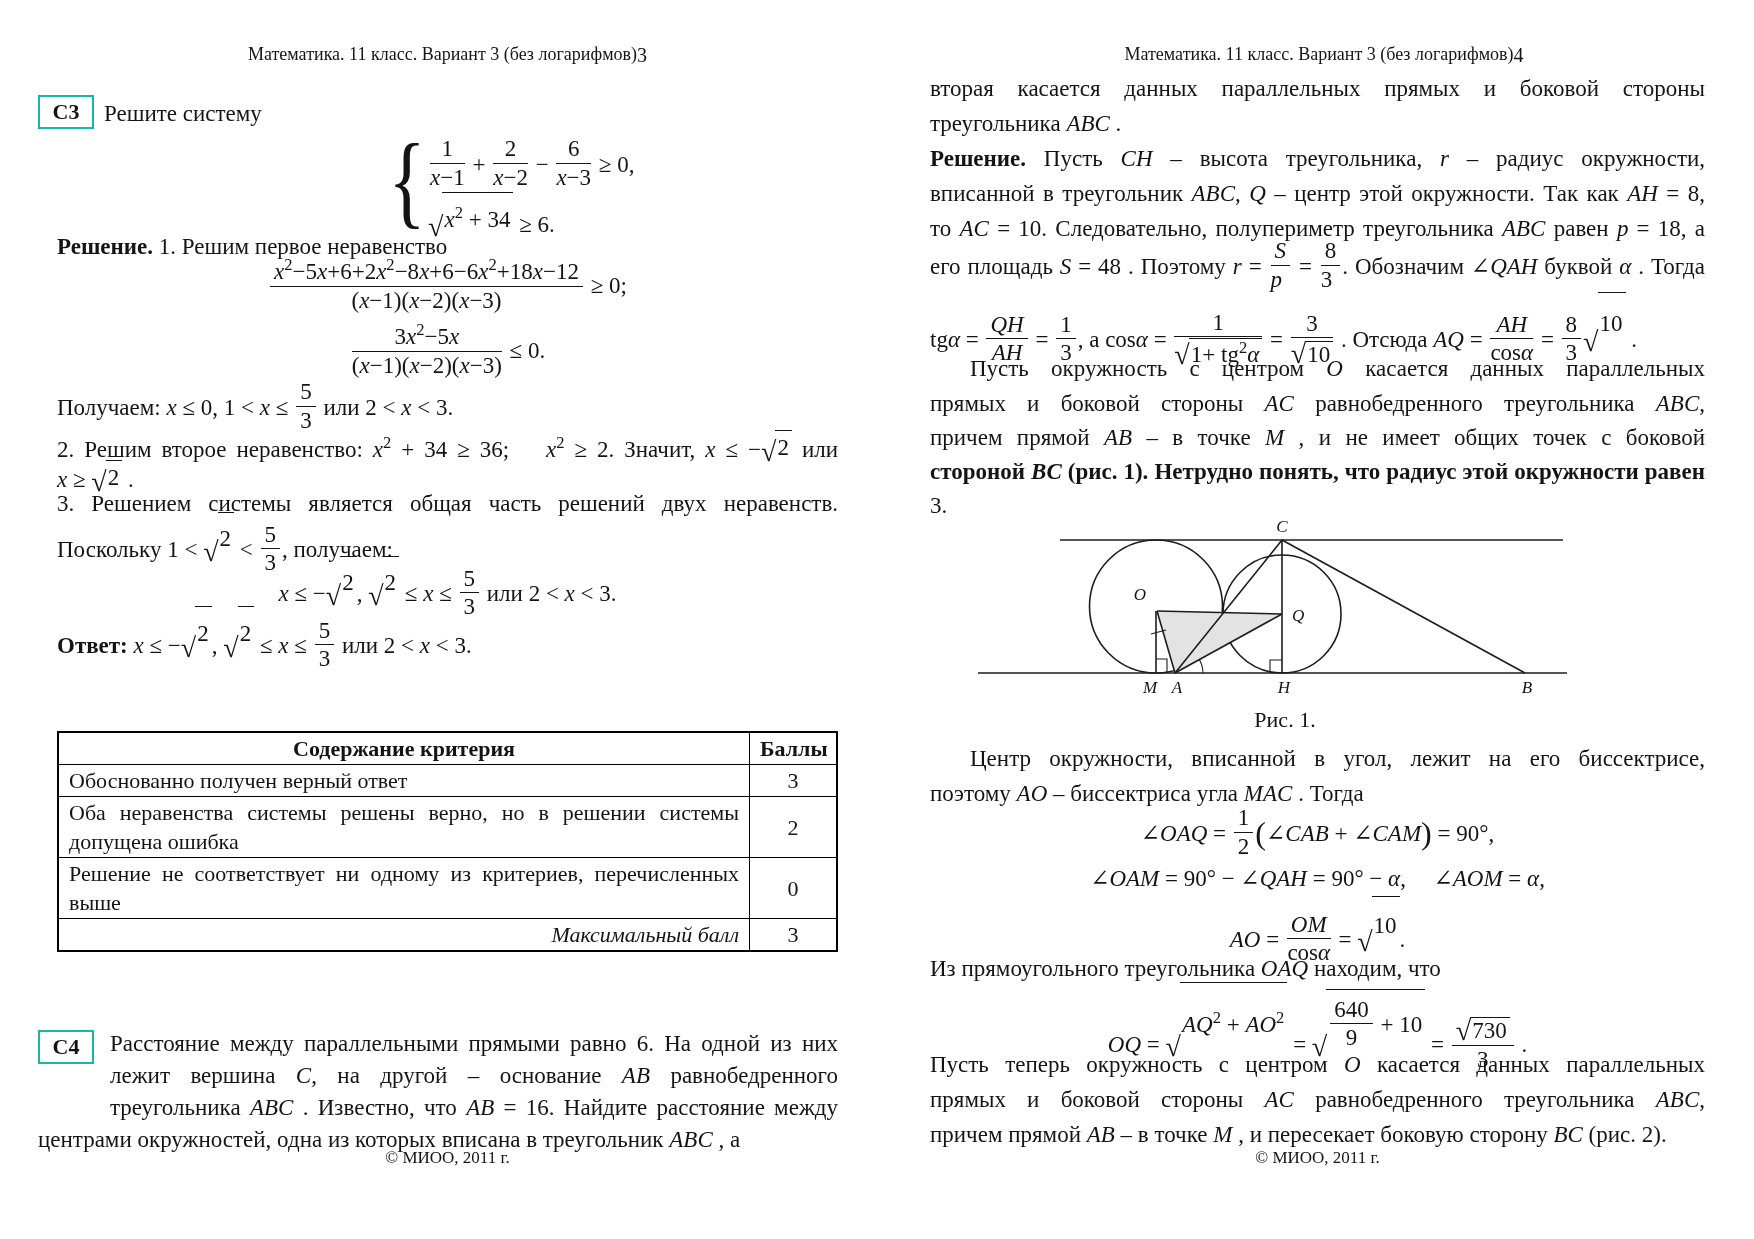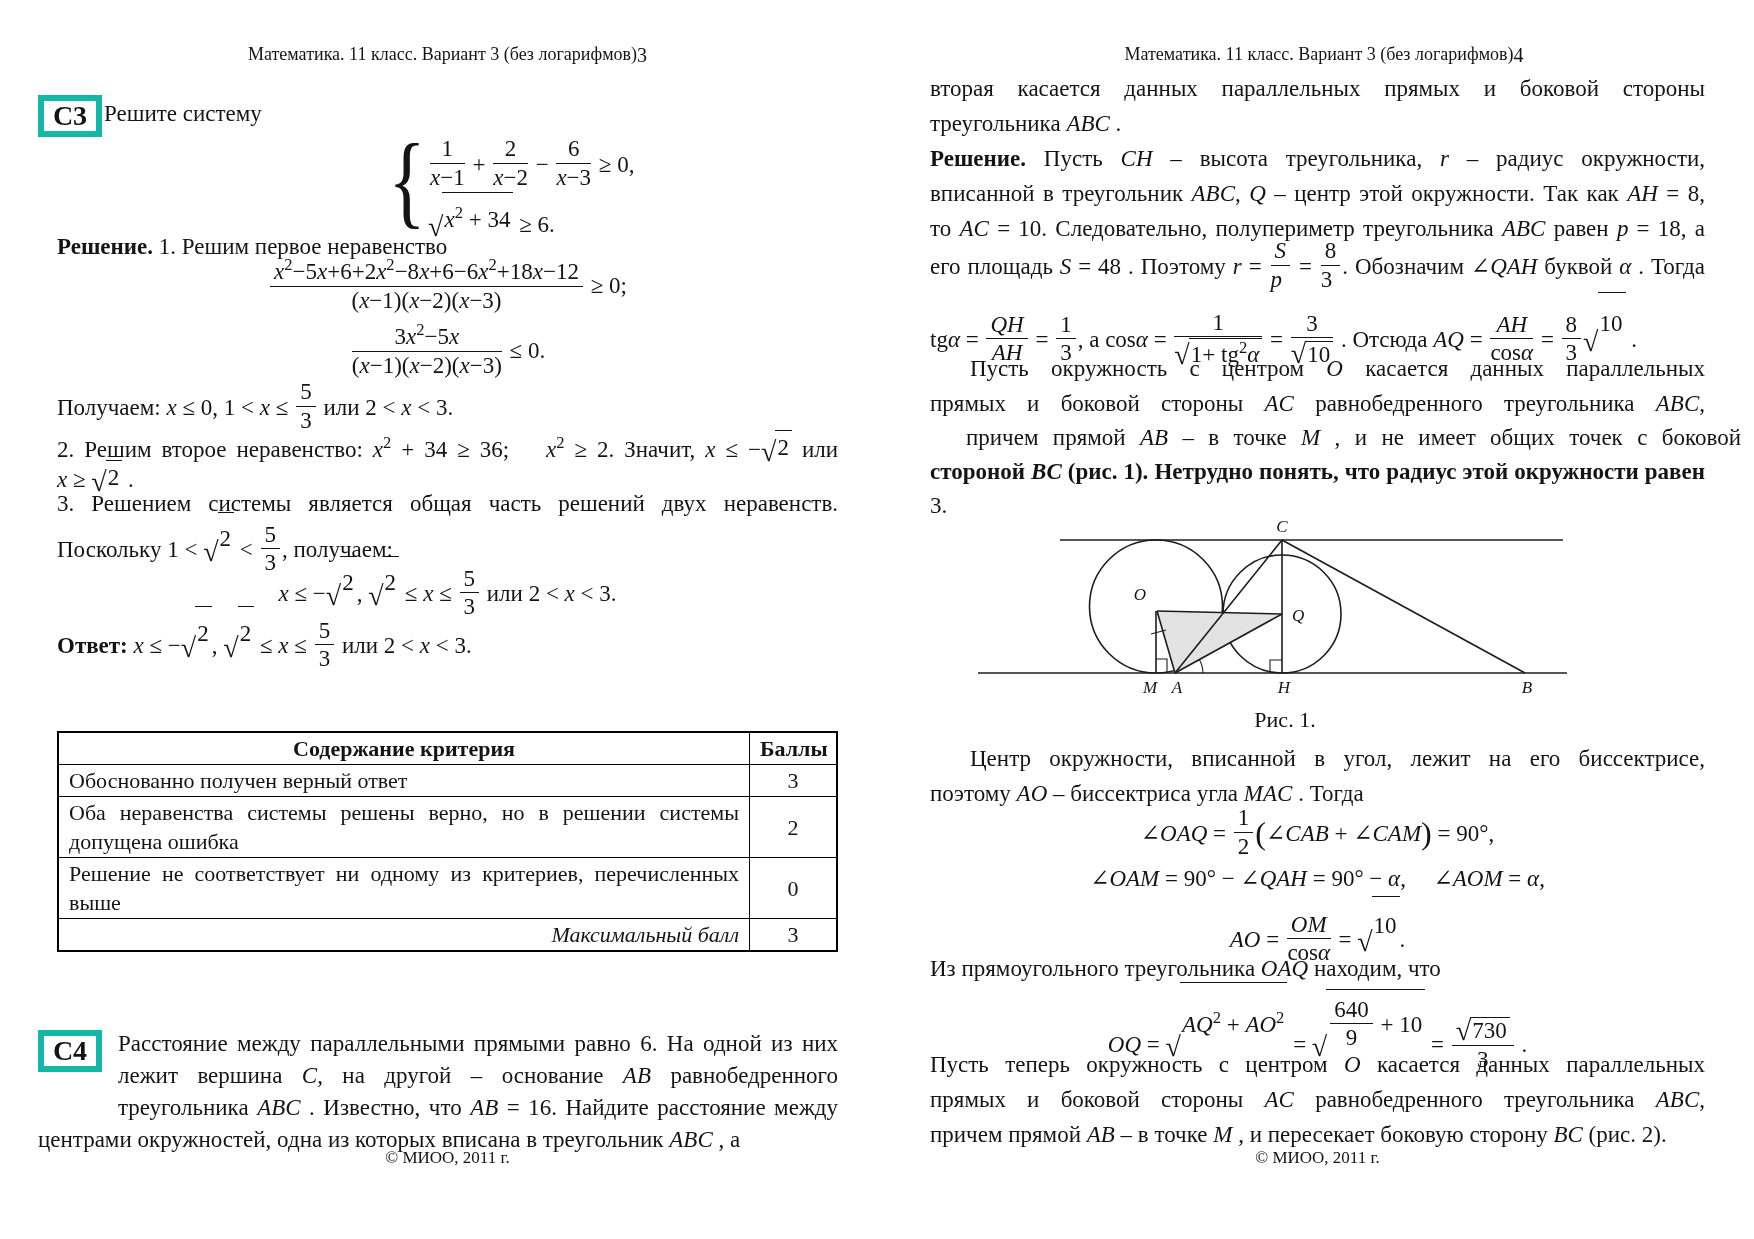--- a/index.html
+++ b/index.html
@@ -15,22 +15,22 @@
   .s-v{font-style:italic;}
   .s-bp{font-size:1.4em;line-height:1;vertical-align:-0.08em;}
   .s-sup{font-size:0.72em;vertical-align:0.55em;}
   .spacer{display:inline-block;}
   .frac{display:inline-block;vertical-align:middle;text-align:center;padding:0 2px;line-height:1.12;transform:translateY(-3px);}
   .fn{display:block;border-bottom:1.6px solid #141414;padding:0 4px 1px;}
   .fd{display:block;padding-top:1px;}
   .rad{display:inline-flex;align-items:flex-end;white-space:nowrap;vertical-align:-0.12em;}
   .rsign{font-size:1.22em;line-height:1;transform:translateY(1px);margin-right:-1px;}
   .rarg{border-top:1.6px solid #141414;padding:0 3px 0 2px;}
-  .qbox{display:inline-block;width:52px;height:30px;border:6px solid #14b8a6;text-align:center;
-        font-weight:bold;font-size:28px;line-height:30px;text-align-last:center;}
+  .qbox{display:inline-block;width:52px;height:30px;border:2px solid #14b8a6;text-align:center;
+        font-weight:bold;font-size:22px;line-height:30px;text-align-last:center;}
   .qbox-float{float:left;margin:2px 16px 34px 0;}
   table.crit{position:absolute;border-collapse:collapse;font-size:22px;table-layout:fixed;}
   table.crit th,table.crit td{border:1.6px solid #000;padding:1px 10px;vertical-align:top;line-height:29px;}
   table.crit{border:2.5px solid #000;}
   th.c1{width:670px;text-align:center;}
   th.c2{width:66px;text-align:center;}
   td.cell-text{text-align:justify;}
   td.cell-score{text-align:center;}
   td.maxlabel{font-style:italic;text-align:right;}
   .footer{position:absolute;font-size:17px;text-align:center;}
@@ -147,21 +147,21 @@
           </span></span></span><span> = </span><span class="frac"><span class="fn"><span>3</span></span><span class="fd"><span class="rad">
             <span class="rsign">√</span>
             <span class="rarg"><span>10</span></span>
           </span></span></span><span> . Отсюда </span><span class="s-v">AQ</span><span> = </span><span class="frac"><span class="fn"><span class="s-v">AH</span></span><span class="fd"><span>cos</span><span class="s-v">α</span></span></span><span> = </span><span class="frac"><span class="fn"><span>8</span></span><span class="fd"><span>3</span></span></span><span class="rad">
         <span class="rsign">√</span>
         <span class="rarg"><span>10</span></span>
       </span><span> .</span></div>
 
   <div class="ln just ind" style="left:930px;top:352px;width:775px;"><span>Пусть окружность с центром </span><span class="s-v">O</span><span> касается данных параллельных</span></div>
   <div class="ln just" style="left:930px;top:387px;width:775px;"><span>прямых и боковой стороны </span><span class="s-v">AC</span><span> равнобедренного треугольника </span><span class="s-v">ABC</span><span>,</span></div>
-  <div class="ln just" style="left:930px;top:421px;width:775px;margin-left:36px;"><span>причем прямой </span><span class="s-v">AB</span><span> – в точке </span><span class="s-v">M</span><span> , и не имеет общих точек с боковой</span></div>
+  <div class="ln just" style="left:930px;top:421px;width:775px;"><span>причем прямой </span><span class="s-v">AB</span><span> – в точке </span><span class="s-v">M</span><span> , и не имеет общих точек с боковой</span></div>
   <div class="ln just" style="left:930px;top:455px;width:775px;font-weight:bold;"><span>стороной </span><span class="s-v">BC</span><span> (рис. 1). Нетрудно понять, что радиус этой окружности равен</span></div>
   <div class="ln" style="left:930px;top:489px;"><span>3.</span></div>
 
   <div class="figwrap" style="left:960px;top:518px;width:650px;height:190px;">
     <svg width="650" height="190" viewBox="0 0 650 190">
       <g stroke="#1c1c1c" stroke-width="1.6" fill="none">
         <line x1="100" y1="22" x2="603" y2="22"></line>
         <line x1="18" y1="155" x2="607" y2="155"></line>
         <circle cx="196" cy="88.5" r="66.5"></circle>
         <circle cx="322" cy="96" r="59"></circle>

